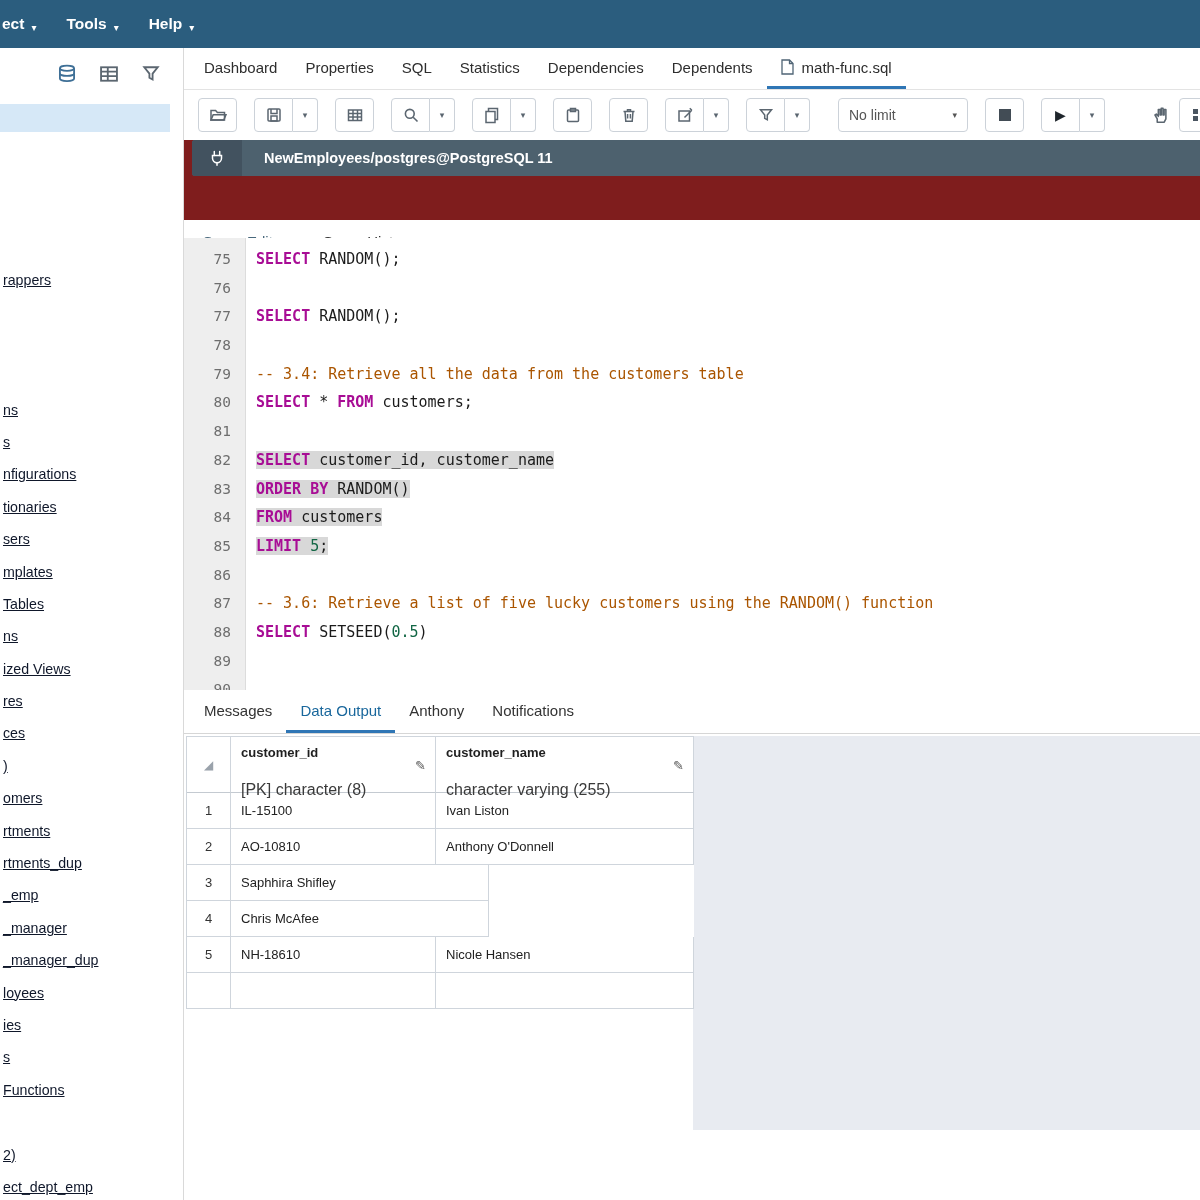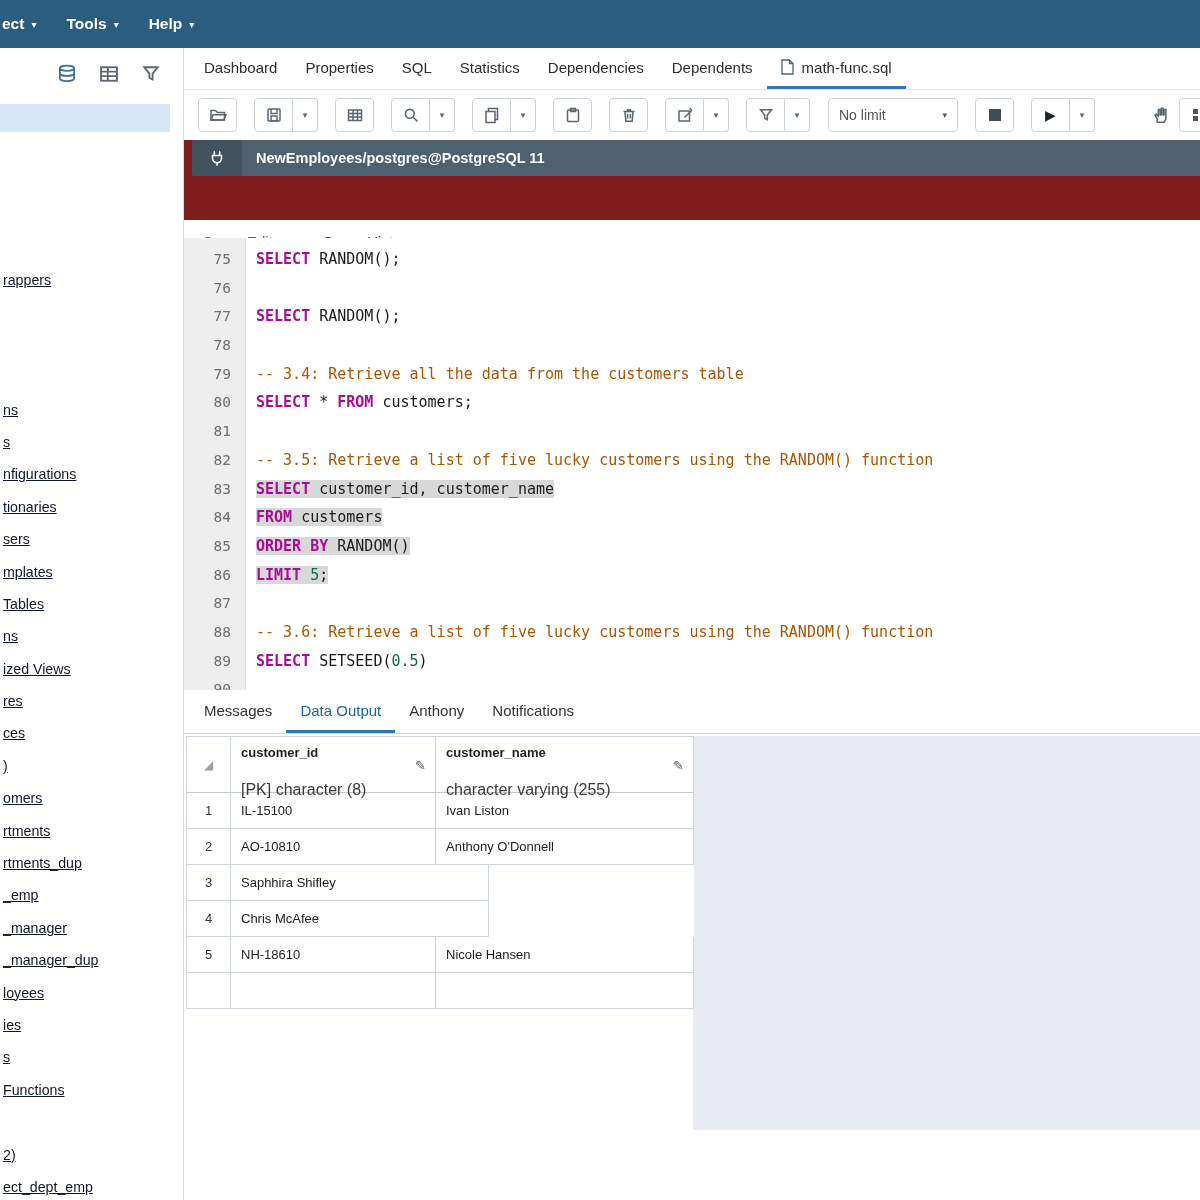--- a/index.html
+++ b/index.html
@@ -3,21 +3,21 @@
 <meta charset="utf-8">
 <style>
   html,body{margin:0;padding:0;}
   body{width:1200px;height:1200px;position:relative;overflow:hidden;background:#fff;
        font-family:"Liberation Sans",sans-serif;-webkit-font-smoothing:antialiased;}
   .icon-font{font-family:"DejaVu Sans",sans-serif;}
 
   
   .menubar{position:absolute;left:0;top:0;width:1200px;height:48px;background:#2b5d7e;
            display:flex;align-items:center;gap:30px;padding-left:2px;box-sizing:border-box;}
-  .menu-item{color:#fff;font-weight:bold;font-size:15.5px;display:flex;align-items:center;gap:7px;cursor:pointer;}
+  .menu-item{color:#fff;font-weight:bold;font-size:15.5px;display:flex;align-items:flex-end;gap:7px;cursor:pointer;}
   .menu-item .caret{font-size:10px;color:#fff;}
 
   
   .sidebar{position:absolute;left:0;top:48px;width:184px;bottom:0;background:#fff;
            border-right:1px solid #d9d9d9;box-sizing:border-box;}
   .sidebar-toolbar{position:absolute;top:10px;left:54px;display:flex;gap:16px;align-items:center;height:32px;}
   .sidebar-toolbar .sicon{width:26px;height:26px;display:flex;align-items:center;justify-content:center;color:#5b6670;}
   .sidebar-selected{position:absolute;left:0;top:56px;width:170px;height:28px;background:#d6e8f7;}
   .tree{position:absolute;left:0;top:216px;right:6px;}
   .tree-item{height:32.4px;line-height:32.4px;font-size:14.2px;color:#0f172a;padding-left:3px;
@@ -48,21 +48,21 @@
   .stopsq{width:12px;height:12px;background:#424c55;display:block;}
   .play{font-size:14px;color:#1f262c;line-height:1;}
   .btn.nob{border:none;}
   .spacer{flex:1;}
   .btn.clipped{margin-right:-18px;}
 
   
   .connbar{position:absolute;left:8px;top:92px;right:0;height:36px;background:#4d616e;
            display:flex;align-items:center;border-radius:3px 0 0 3px;overflow:hidden;}
   .plug{width:50px;height:36px;background:#42525f;display:flex;align-items:center;justify-content:center;color:#fff;}
-  .conn-label{color:#fff;font-weight:bold;font-size:14.5px;padding-left:14px;}
+  .conn-label{color:#fff;font-weight:bold;font-size:14.5px;padding-left:22px;}
 
   
   .qtabs{position:absolute;left:0;top:128px;right:0;height:46px;display:flex;align-items:stretch;
          padding-left:18px;gap:36px;border-bottom:1px solid #ececec;box-sizing:border-box;background:#fff;margin-top:44px;}
   .qtab{font-size:15px;color:#333;display:flex;align-items:center;border-bottom:3px solid transparent;
         box-sizing:border-box;cursor:pointer;}
   .qtab.active{color:#48687c;border-bottom-color:#2f76b5;}
 
   
   .editor{position:absolute;left:0;top:190px;right:0;height:468px;display:flex;
@@ -293,21 +293,21 @@
     <div class="tgroup btn-group">
       <button class="btn">
         <svg width="18" height="18" viewBox="0 0 18 18" fill="none" stroke="currentColor" stroke-width="1.5">
           <path d="M3.5 3.8h11l-4.2 5.2v4.8l-2.6-1.4V9z"></path>
         </svg>
       </button>
       <button class="btn caretbtn">
           <span class="icon-font">▾</span>
         </button>
     </div>
-    <div class="tgroup" style="margin-left:1px;">
+    <div class="tgroup" style="margin-left:11px;">
       <div class="btn limit">
         <span>No limit</span>
         <span class="icon-font" style="font-size:9px;">▾</span>
       </div>
     </div>
     <div class="tgroup">
       <button class="btn">
           <span class="stopsq"></span>
         </button>
     </div>
@@ -371,24 +371,23 @@
         <div class="ln">90</div>
       </div>
     <div class="codearea">
         <div class="cline"><span><span class="kw">SELECT</span><span class="pl"> RANDOM();</span></span></div>
         <div class="cline"><span></span></div>
         <div class="cline"><span><span class="kw">SELECT</span><span class="pl"> RANDOM();</span></span></div>
         <div class="cline"><span></span></div>
         <div class="cline"><span><span class="cm">-- 3.4: Retrieve all the data from the customers table</span></span></div>
         <div class="cline"><span><span class="kw">SELECT</span><span class="pl"> * </span><span class="kw">FROM</span><span class="pl"> customers;</span></span></div>
         <div class="cline"><span></span></div>
-        <div class="cline"><span><span class="cm">-- 3.5: Retrieve a list of five lucky customers using the RANDOM() function</span></span></div>
         <div class="cline"><span class="seltext"><span class="kw">SELECT</span><span class="pl"> customer_id, customer_name</span></span></div>
+        <div class="cline"><span class="seltext"><span class="kw">ORDER BY</span><span class="pl"> RANDOM()</span></span></div>
         <div class="cline"><span class="seltext"><span class="kw">FROM</span><span class="pl"> customers</span></span></div>
-        <div class="cline"><span class="seltext"><span class="kw">ORDER BY</span><span class="pl"> RANDOM()</span></span></div>
         <div class="cline"><span class="seltext"><span class="kw">LIMIT</span><span class="pl"> </span><span class="num">5</span><span class="pl">;</span></span></div>
         <div class="cline"><span></span></div>
         <div class="cline"><span><span class="cm">-- 3.6: Retrieve a list of five lucky customers using the RANDOM() function</span></span></div>
         <div class="cline"><span><span class="kw">SELECT</span><span class="pl"> SETSEED(</span><span class="num">0.5</span><span class="pl">)</span></span></div>
         <div class="cline"><span></span></div>
       </div>
   </div>
 
   <div class="rtabs">
       <div class="rtab">Messages</div>

